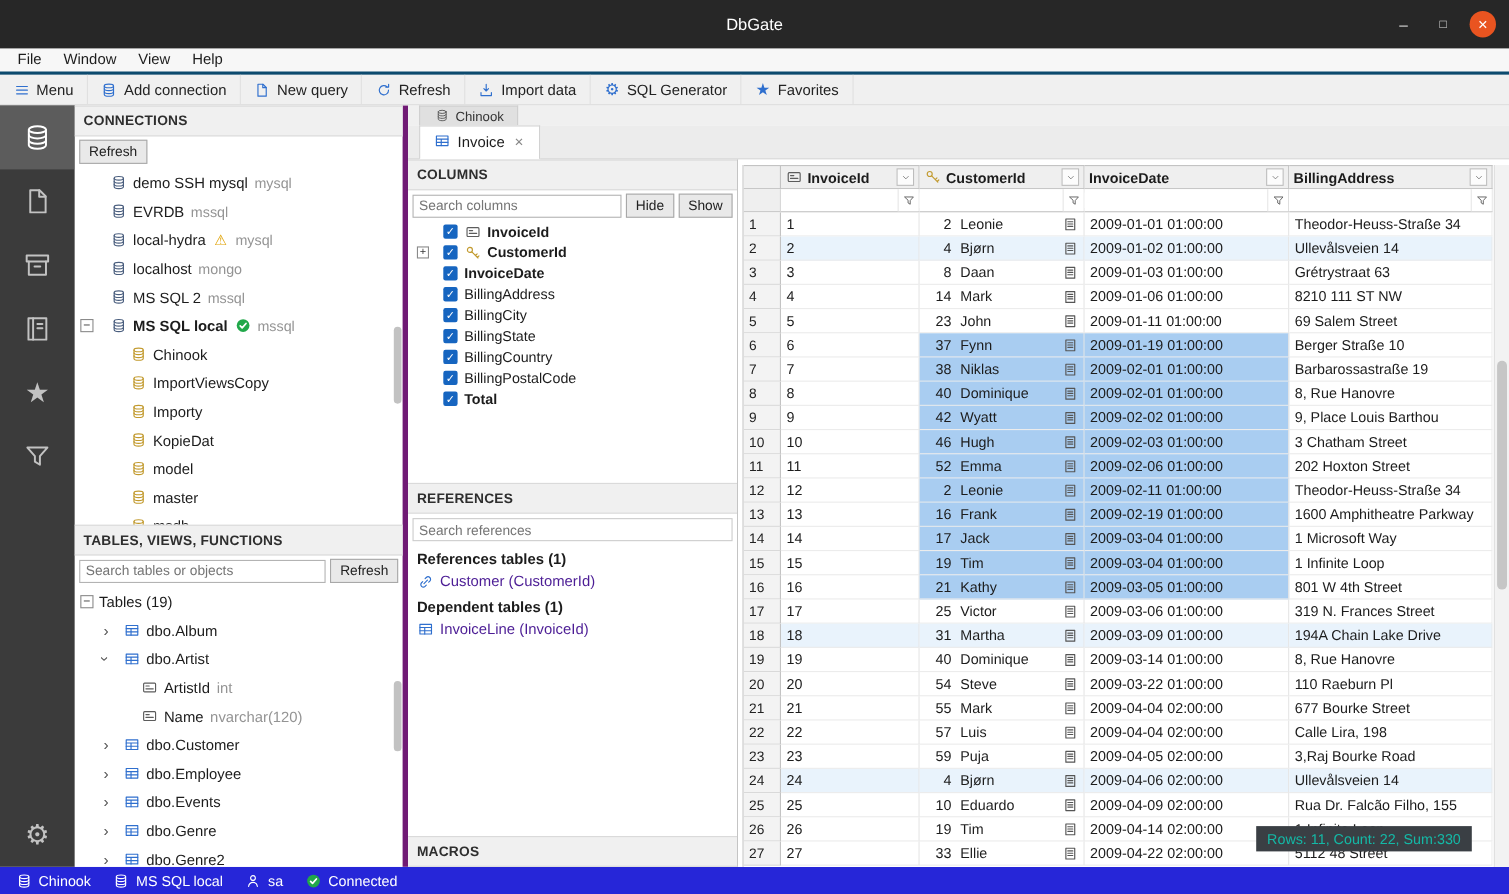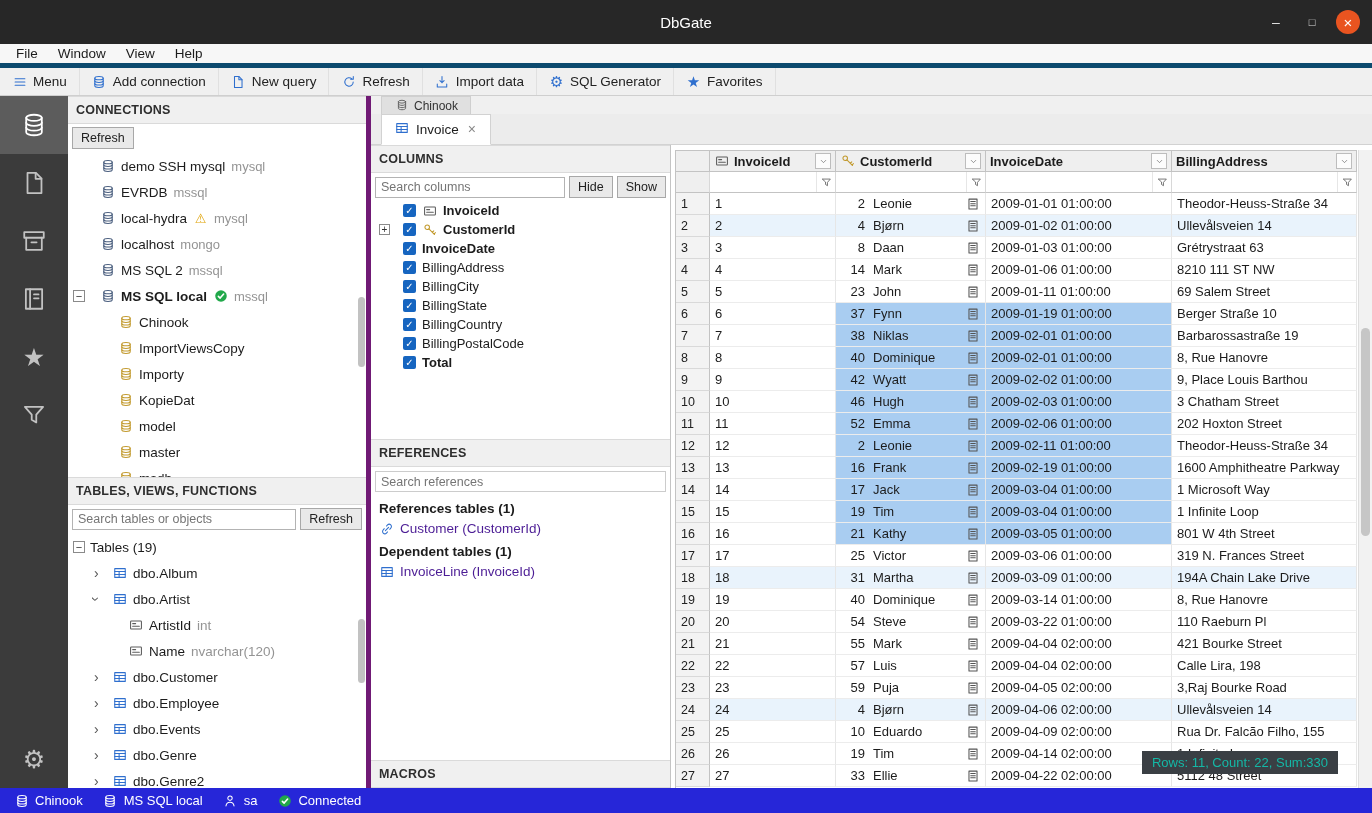--- a/index.html
+++ b/index.html
@@ -16,21 +16,21 @@
 
   
   .titlebar{height:44px;background:#272727;display:flex;align-items:center;justify-content:center;position:relative}
   .titlebar .title{color:#fff;font-size:15px}
   .win-controls{position:absolute;right:12px;display:flex;gap:12px;align-items:center}
   .win-btn{width:24px;height:24px;border-radius:50%;color:#ddd;font-size:14px;display:flex;align-items:center;justify-content:center}
   .win-btn.max{font-size:11px}
   .win-btn.close{background:#E95420;color:#fff;font-size:15px}
 
   
-  .menubar{height:24px;background:#f7f7f7;display:flex;align-items:center;padding:0 6px;border-bottom:5px solid #0c4a6e}
+  .menubar{height:24px;background:#f7f7f7;display:flex;padding:0 6px;border-bottom:3px solid #0c4a6e}
   .menu-item{padding:2px 10px;font-size:13.5px}
   .toolbar{height:28px;background:#f0f0f0;border-bottom:1px solid #cfcfcf;display:flex}
   .tool-btn{display:flex;align-items:center;gap:6px;padding:0 12px;border-right:1px solid #e0e0e0;font-size:13.5px;color:#222}
   .tool-btn .icon{color:#2f6fce;font-size:15px}
 
   
   .main{display:flex;height:692px}
   .iconbar{width:68px;background:#3b3b3b;display:flex;flex-direction:column}
   .ib-item{height:58px;display:flex;align-items:center;justify-content:center;color:#c2c2c2}
   .ib-item.active{background:#5c5c5c;color:#fff}
@@ -1099,21 +1099,21 @@
                   <span class="icon rowdoc">
                     <svg viewBox="0 0 16 16">
                       <rect x="3.4" y="2.4" width="9.2" height="11.2"></rect>
                       <path d="M5.4 5.2h5.2M5.4 7.6h5.2M5.4 10h5.2"></path>
                     </svg>
                   </span>
                 </div>
                 <div class="cell">
                   <span>2009-04-04 02:00:00</span>
                 </div>
-                <div class="cell">421 Bourke Street</div>
+                <div class="cell">677 Bourke Street</div>
               </div>
               <div class="gcols gr-row">
                 <div class="rownum">22</div>
                 <div class="cell">22</div>
                 <div class="cell">
                   <span class="num">57</span>
                   <span>Luis</span>
                   <span class="icon rowdoc">
                     <svg viewBox="0 0 16 16">
                       <rect x="3.4" y="2.4" width="9.2" height="11.2"></rect>

